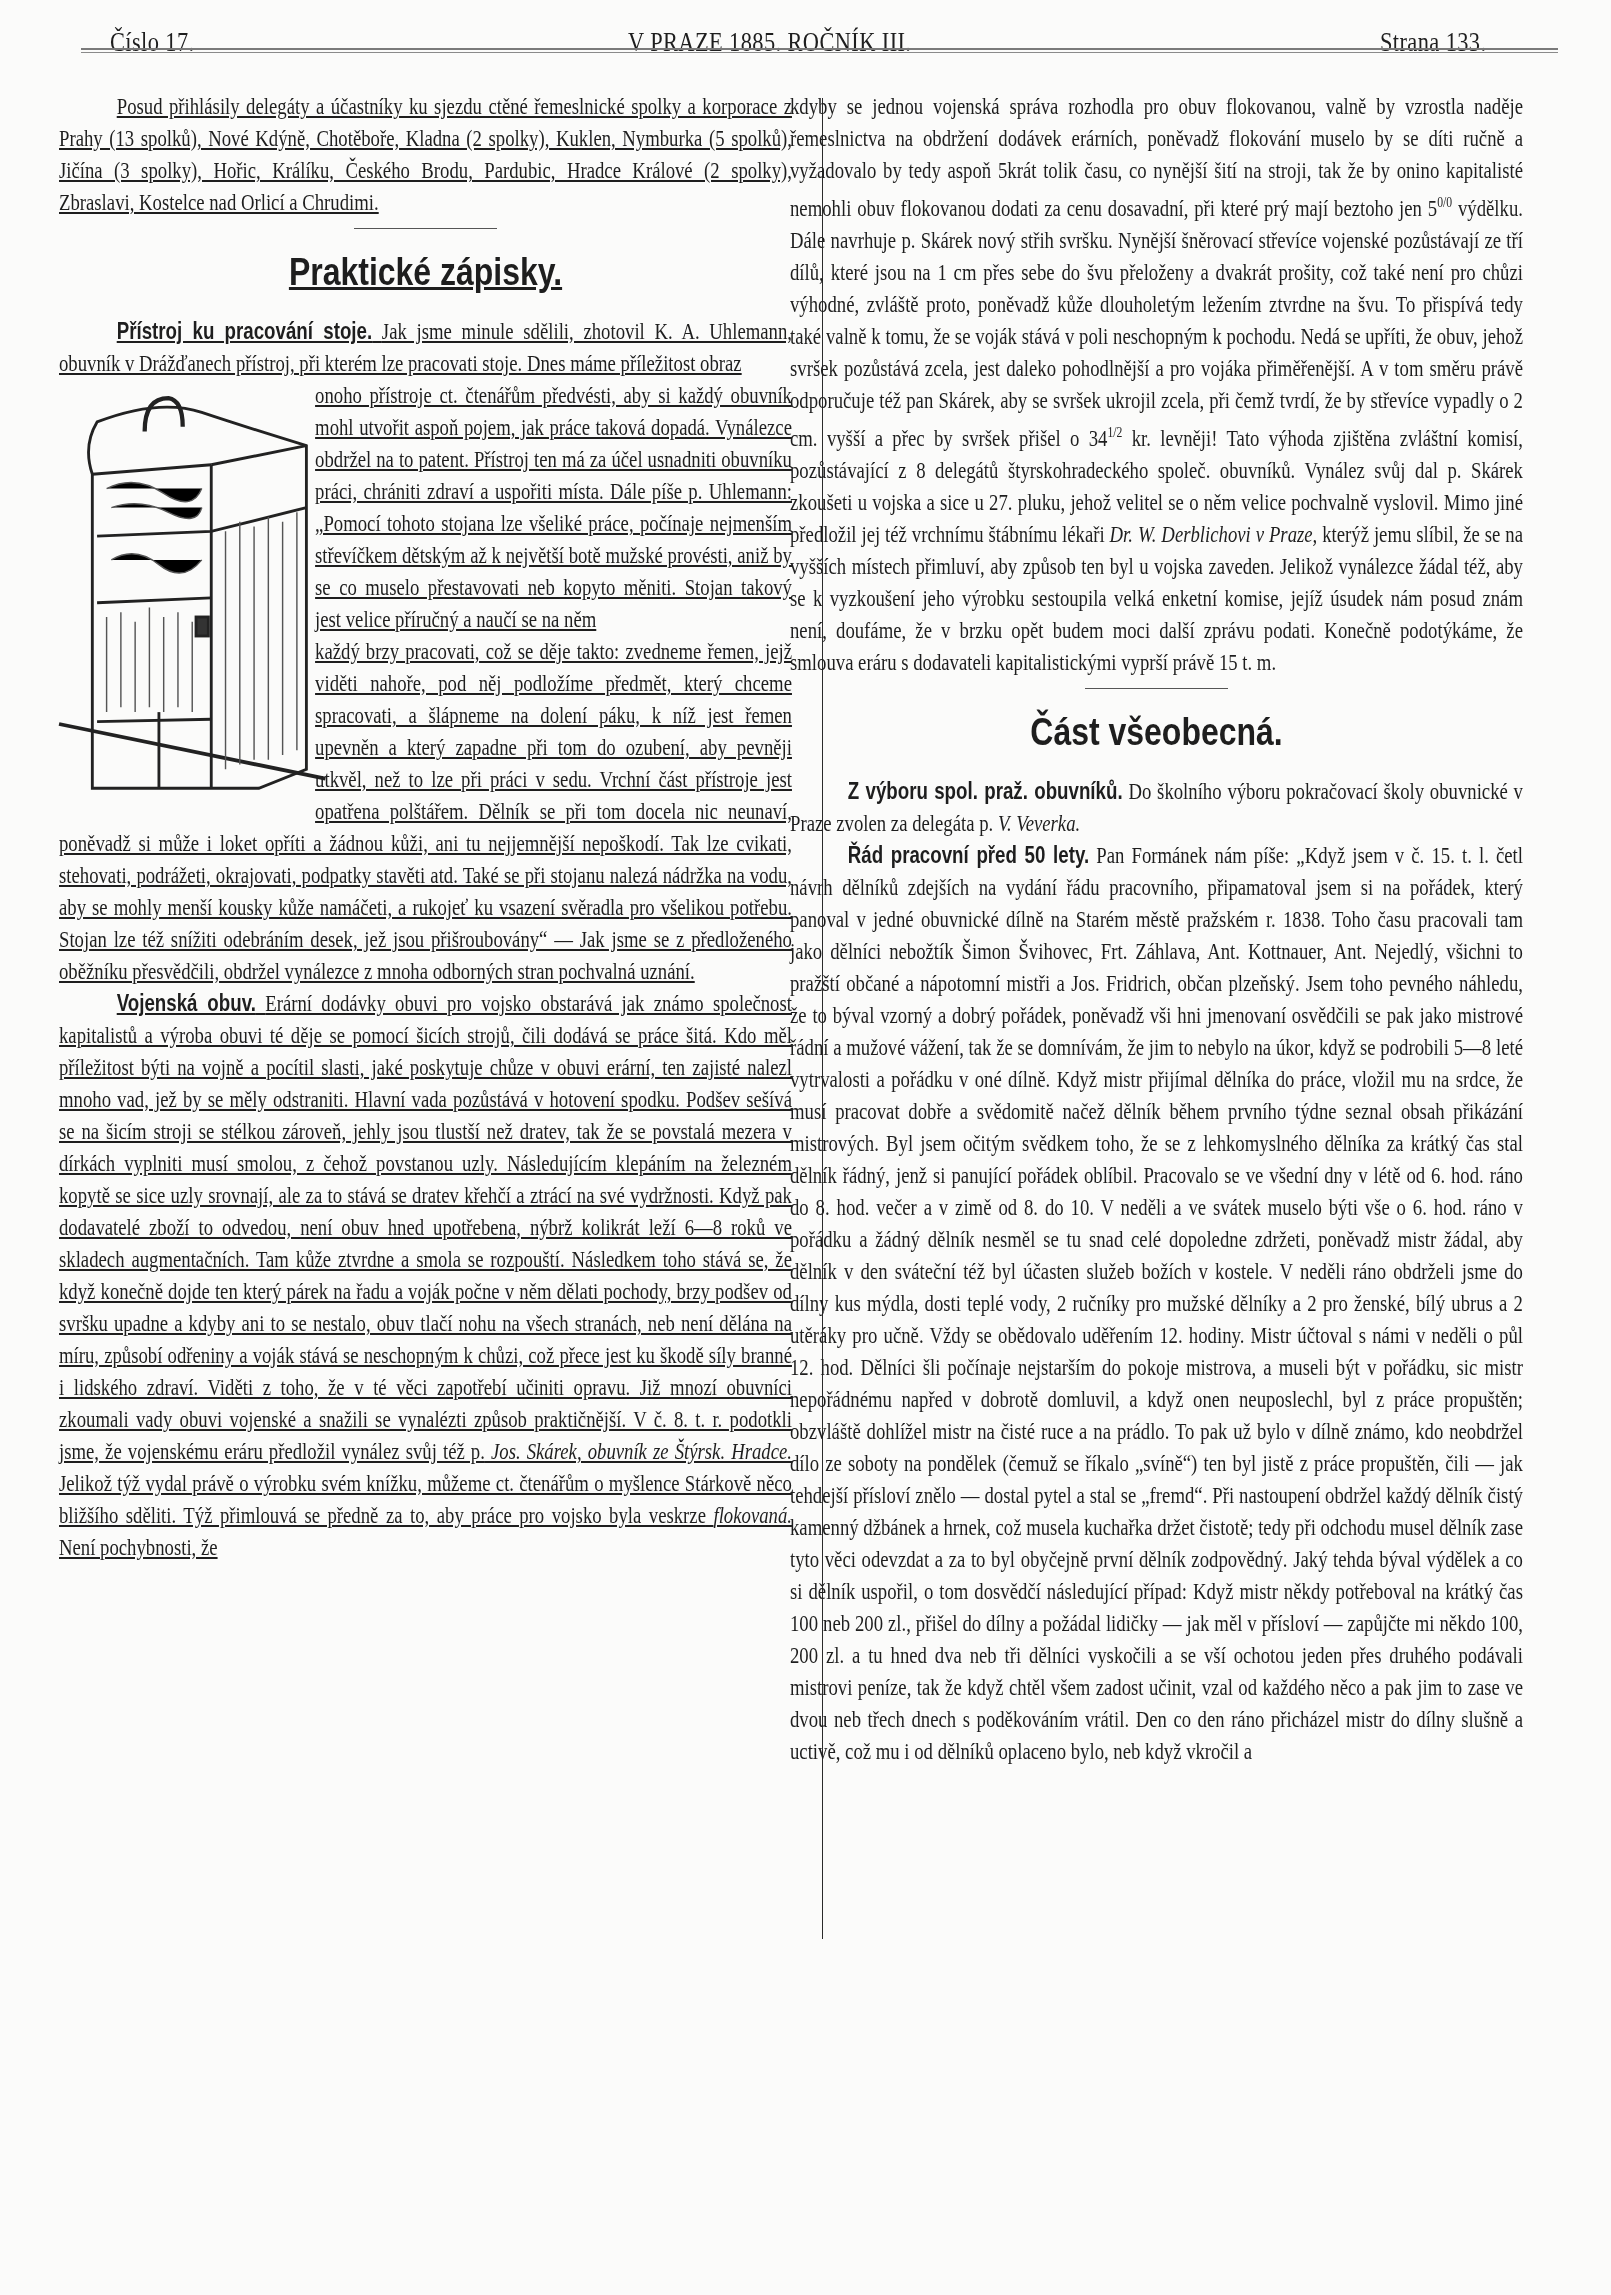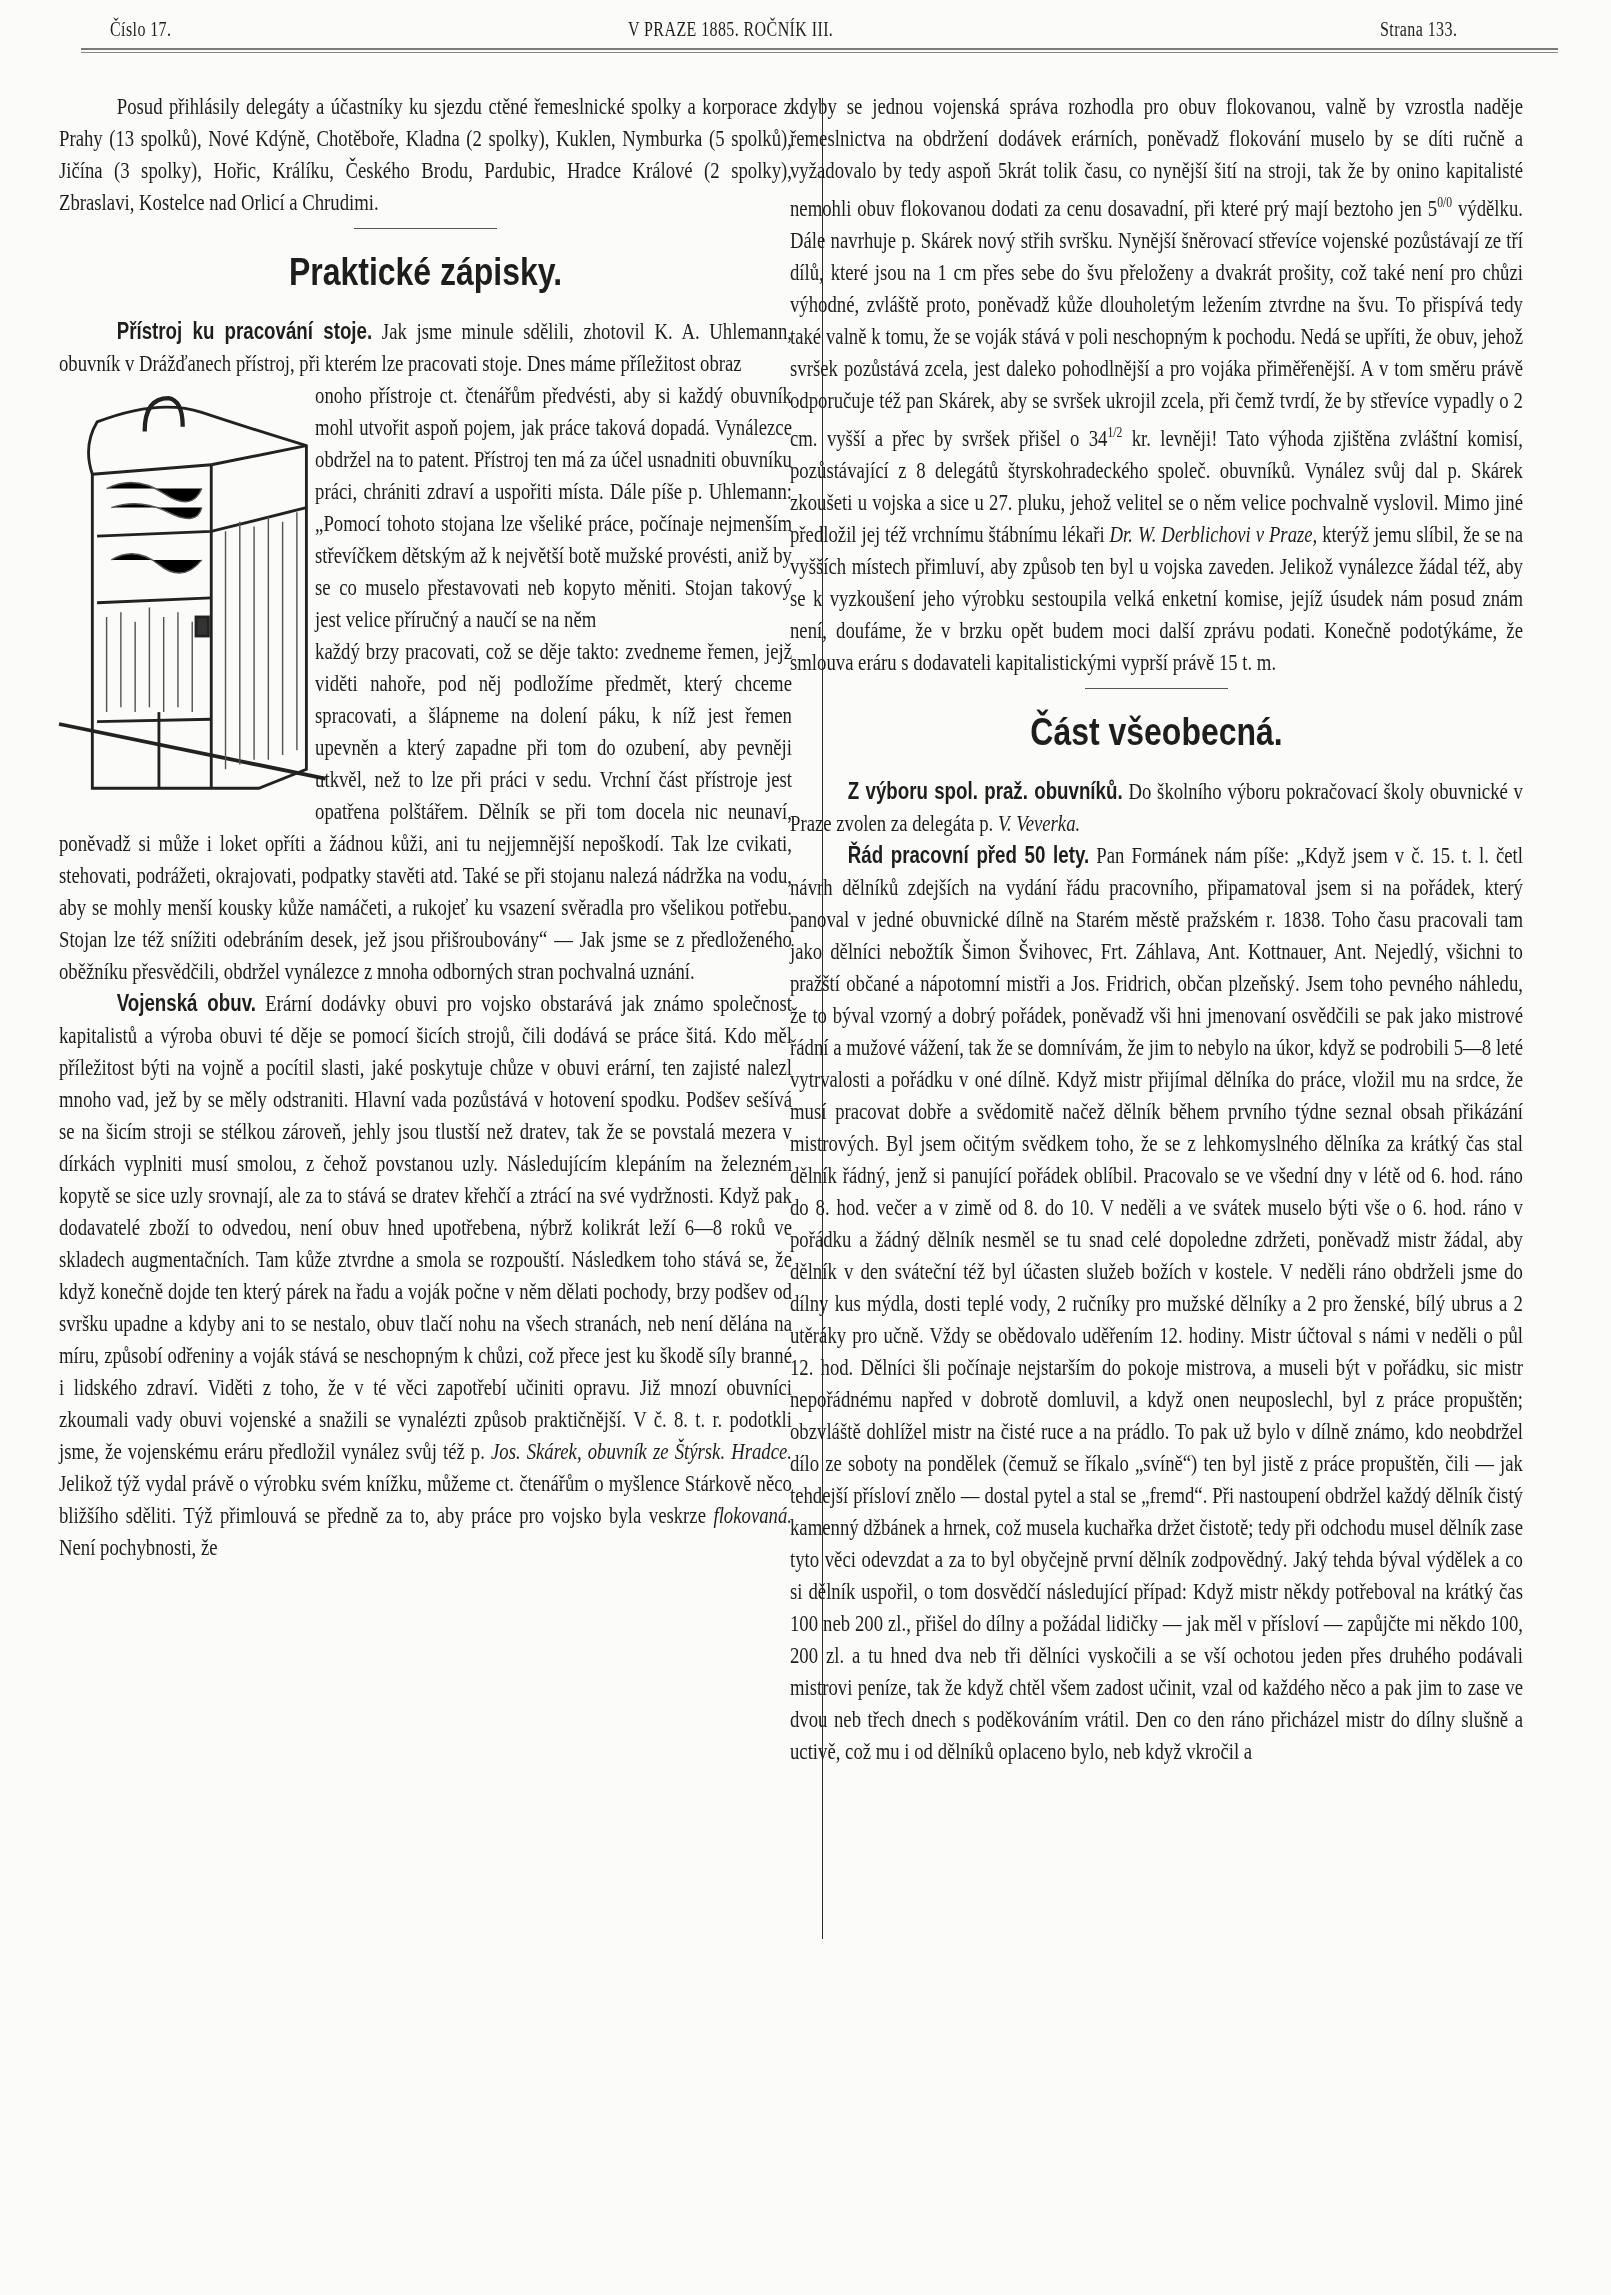--- a/index.html
+++ b/index.html
@@ -5,37 +5,37 @@
   html, body { margin: 0; padding: 0; }
   body {
     width: 1611px; height: 2295px;
     background: #fbfbfa;
     font-family: "Liberation Serif", "DejaVu Serif", serif;
     color: #1e1e1e;
     position: relative;
     overflow: hidden;
   }
   .header {
-    position: absolute; left: 48px; top: 11px; width: 1513px; height: 43px;
-    font-size: 20px; letter-spacing: 0.5px; text-decoration: underline;
+    position: absolute; left: 48px; top: 19px; width: 1513px; height: 43px;
+    font-size: 28px; letter-spacing: 0.5px; text-decoration: underline;
   }
   .header span { position: absolute; top: 6.7px; transform: scaleX(0.8); transform-origin: left top; white-space: nowrap; }
   .h-left { left: 62px; }
   .h-center { left: 580px; }
   .h-right { left: 1332px; }
   .rule {
     position: absolute; left: 81px; top: 48px; width: 1477px; height: 1.9px;
     border-top: 2.4px solid #7a7a7a; border-bottom: 1.4px solid #8a8a8a;
   }
   .col {
     position: absolute; top: 90px;
     font-size: 24px; line-height: 32px;
     text-align: justify; hyphens: manual;
   }
-  .col-left { left: 59px; width: 733px; }
+  .col-left { left: 59px; width: 733px; text-decoration: underline; }
   .col-right { left: 790px; width: 733px; }
   .col-divider {
     position: absolute; left: 822px; top: 98px; width: 1.4px; height: 1841px;
     background: #2a2a2a;
   }
   .col p { margin: 0; }
   .col p.indent { text-indent: 74px; }
   .narrow-text {
     display: block; transform: scaleX(0.78); transform-origin: left top;
     width: 128.2%;

